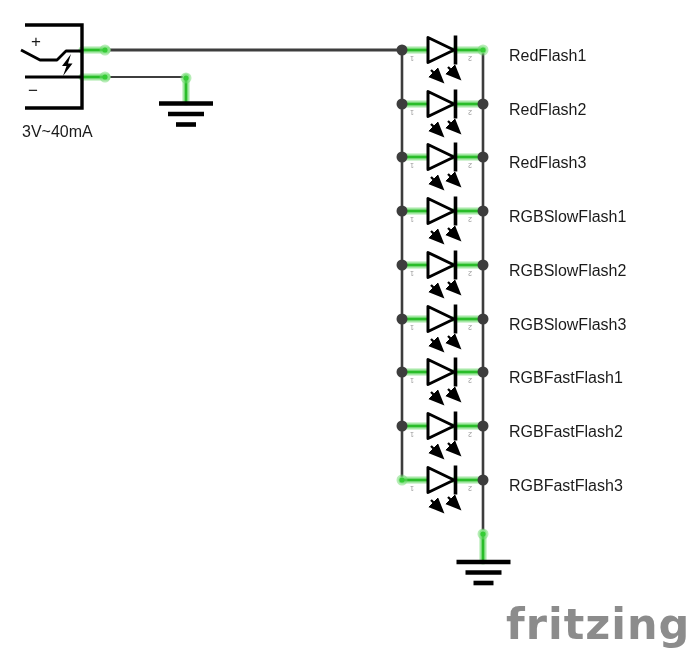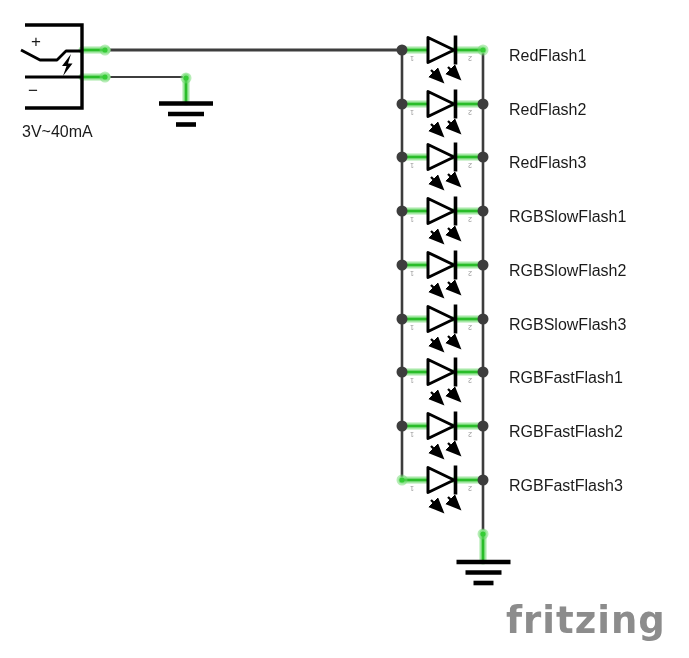--- a/index.html
+++ b/index.html
@@ -19,21 +19,21 @@
   .pin-num{
     font-family:"Liberation Sans", sans-serif;
     font-size:7px;
     fill:#969696;
   }
   .watermark{
     position:absolute;
     left:506px;top:599px;
     font-family:"DejaVu Sans", sans-serif;
     font-weight:bold;
-    font-size:37px;
+    font-size:43px;
     letter-spacing:1px;
     color:#8c8c8c;
     white-space:nowrap;
     user-select:none;
   }
 </style>
 </head>
 <body>
 
 <div class="canvas">

